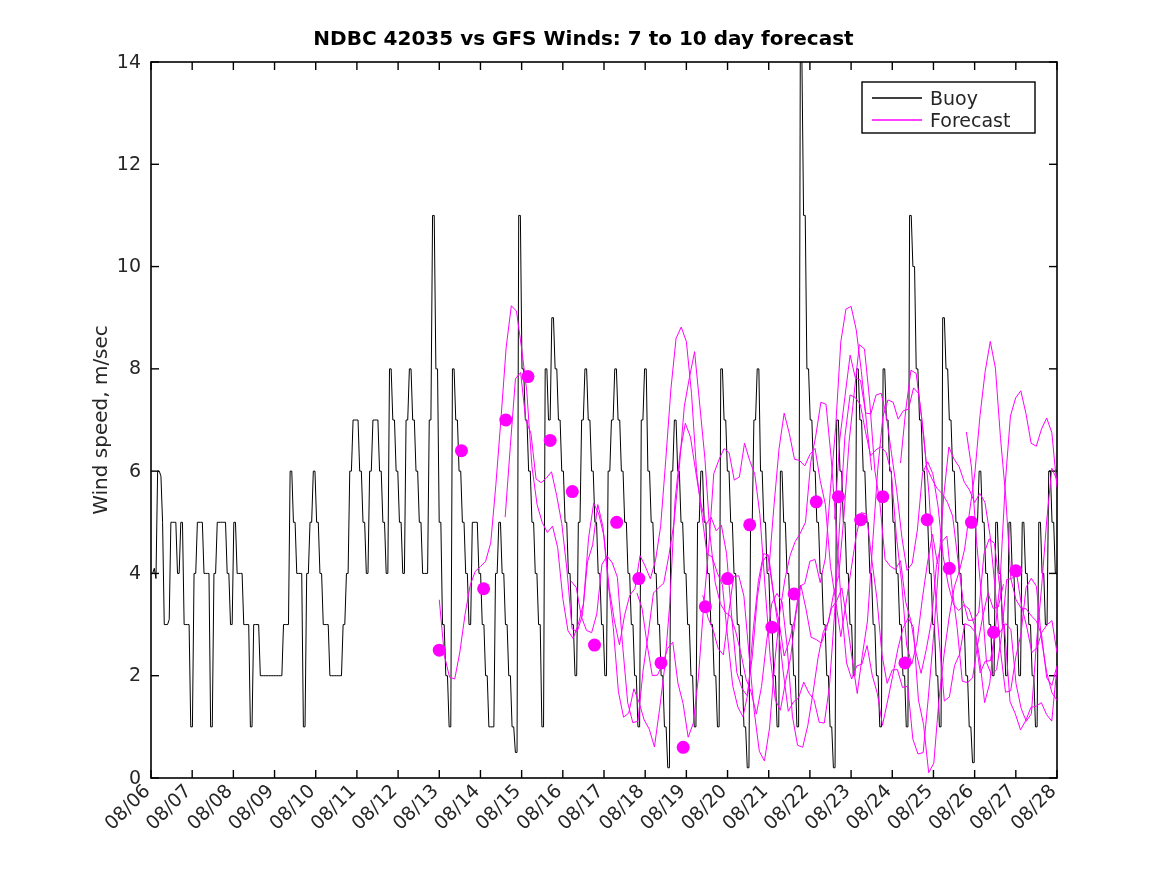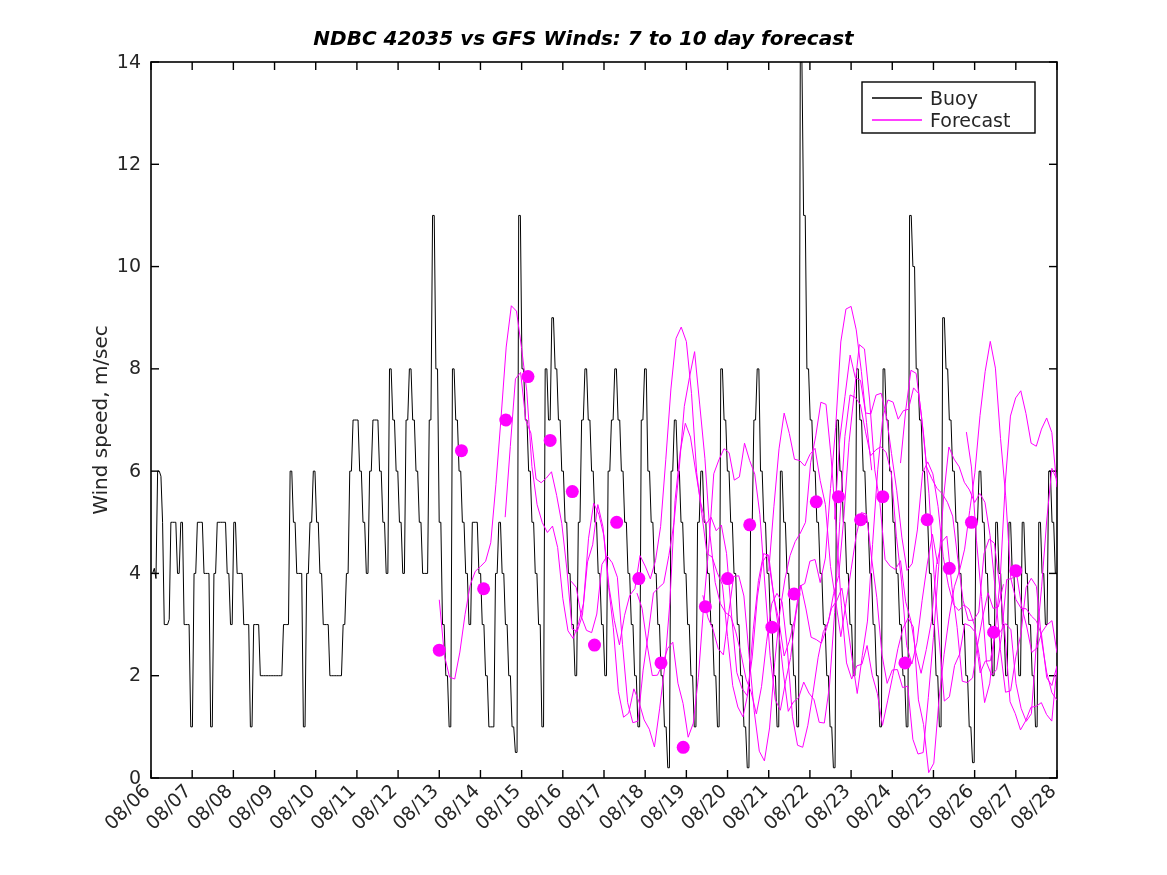--- a/index.html
+++ b/index.html
@@ -2,21 +2,20 @@
 <html><head>
 <meta charset="utf-8">
 <style>
   html,body{margin:0;padding:0;background:#fff;}
   body{width:1167px;height:875px;font-family:"DejaVu Sans",sans-serif;overflow:hidden;}
   #root{position:relative;width:1167px;height:875px;background:#ffffff;}
   #chart-title{
     position:absolute;left:0;top:26px;width:1167px;text-align:center;
     font-family:"DejaVu Sans",sans-serif;font-size:20px;font-weight:bold;color:#000;
     letter-spacing:0px;
-    font-style:italic;
   }
   #plot-svg{position:absolute;left:0;top:0;}
   .tick-label-y{
     font-family:"DejaVu Sans",sans-serif;font-size:19px;fill:#262626;
     text-anchor:end;dominant-baseline:middle;
   }
   .tick-label-x{
     font-family:"DejaVu Sans",sans-serif;font-size:19px;fill:#262626;
     text-anchor:end;
   }

